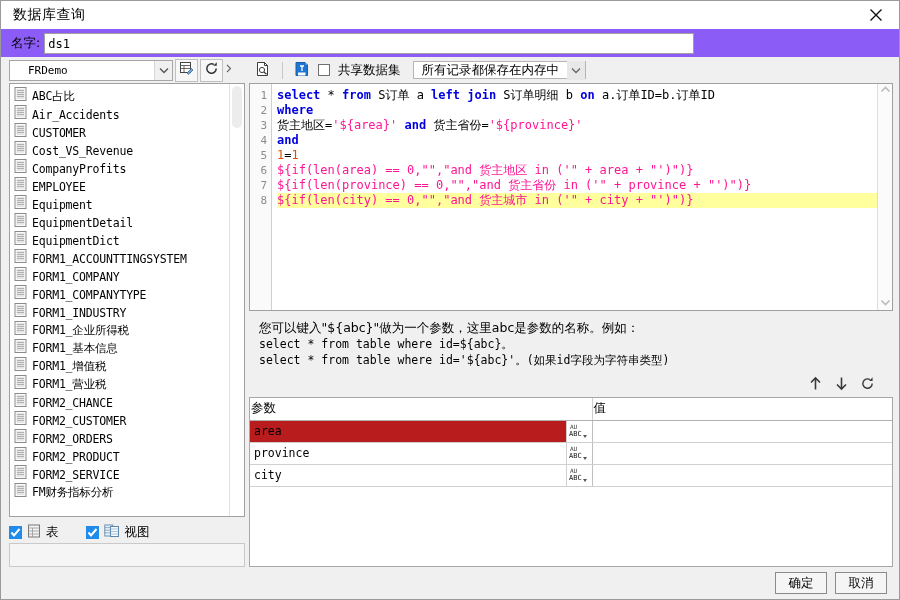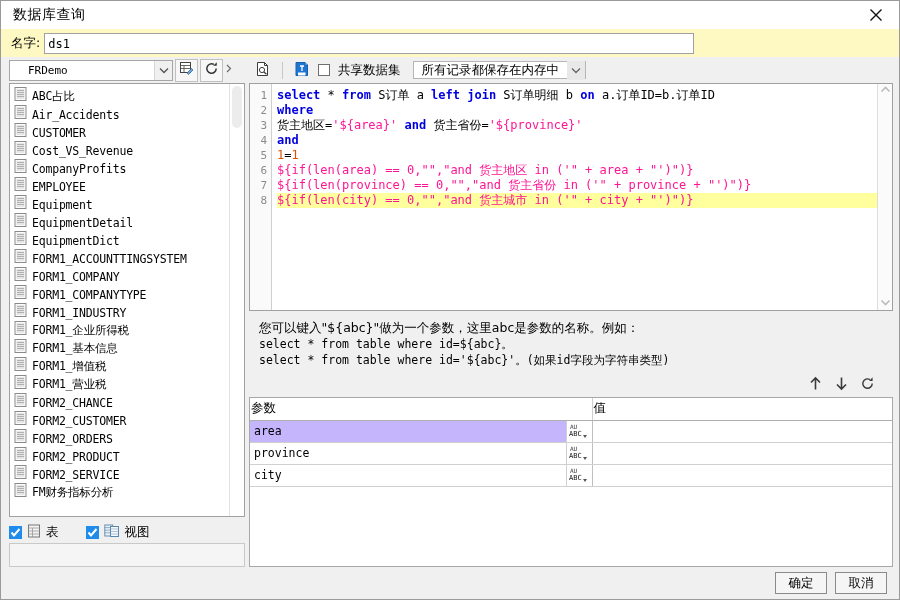--- a/index.html
+++ b/index.html
@@ -39,21 +39,21 @@
   .close-btn {
     width: 46px; height: 27px;
     display: flex; align-items: center; justify-content: center;
     cursor: pointer;
   }
   .close-btn svg { display: block; }
 
   
   .namerow {
     height: 28px;
-    background: #fef9c3;
+    background: #8b5cf6;
     display: flex;
     align-items: center;
     padding: 1px 6px 0 10px;
     flex: 0 0 auto;
   }
   .namerow .lbl {
     font-size: 12.5px;
     font-family: "DejaVu Sans", sans-serif;
     color: #000;
     margin-right: 4px;
@@ -388,21 +388,21 @@
   .ptable th:last-child { border-right: none; }
   .ptable td {
     height: 20px;
     border-bottom: 1px solid #d0d0d0;
     font-family: "DejaVu Sans Mono", monospace;
     font-size: 11.5px;
     color: #000;
     padding: 0;
     vertical-align: middle;
   }
-  .ptable tr.sel td.pname { background: #c4b5fd; }
+  .ptable tr.sel td.pname { background: #b91c1c; }
   .ptable td.pname { padding-left: 4px; border-right: 1px solid #d0d0d0; }
   .ptable td.pedit {
     width: 26px;
     border-right: 1px solid #bfbfbf;
     background: #fff;
     text-align: center;
   }
   .ptable td.pval { background: #ffffff; }
   .abc-cell {
     display: inline-flex;

